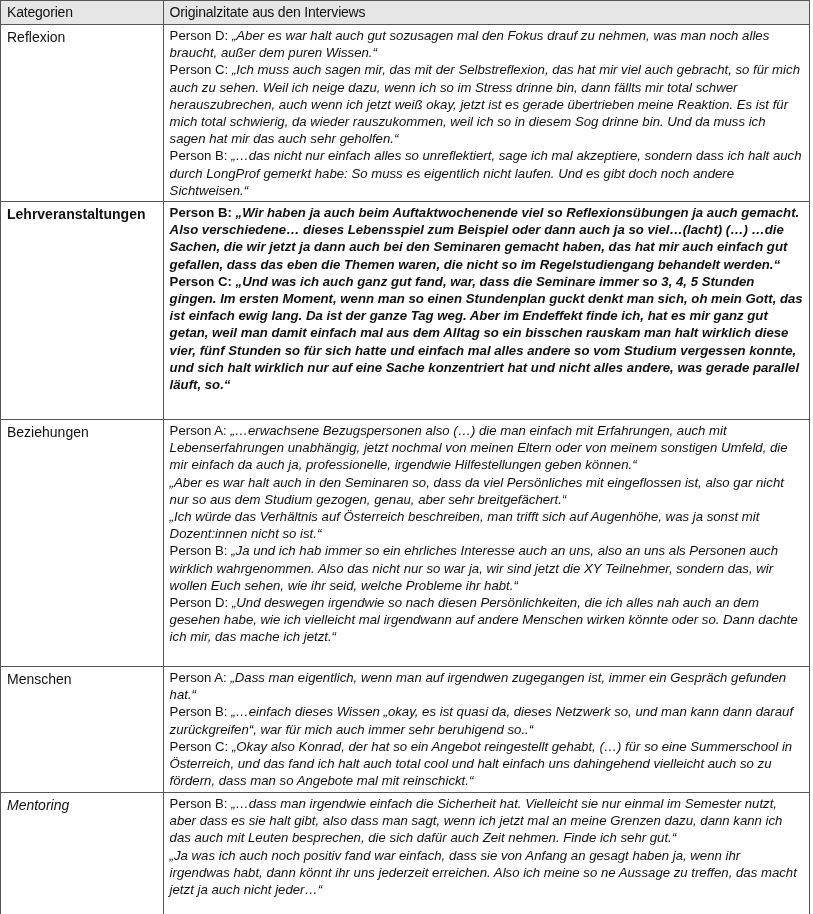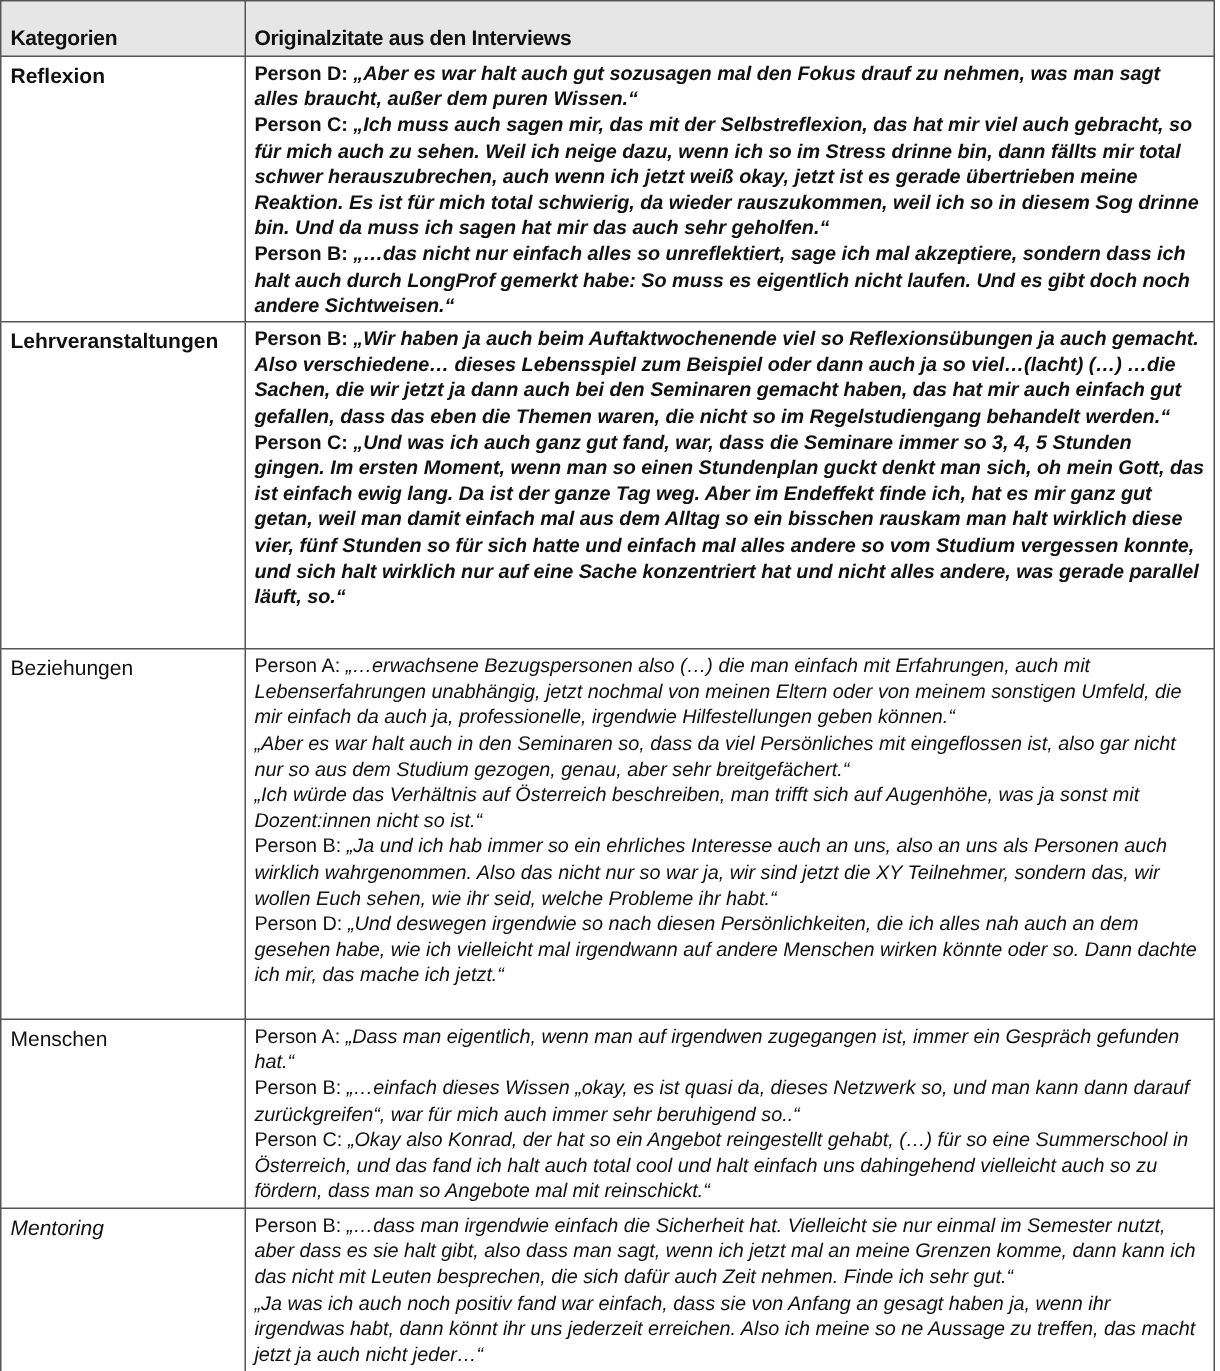--- a/index.html
+++ b/index.html
@@ -18,34 +18,34 @@
     border: 1px solid #555555;
     vertical-align: top;
     padding: 2px 6px 2px 6px;
     text-align: left;
     font-weight: normal;
   }
   .tbl thead th {
     background: #e6e6e6;
     font-size: 14px;
     line-height: 19px;
-    padding-top: 15px;
+    padding-top: 2px;
     padding-bottom: 2px;
-    font-weight: bold;
+    font-weight: normal;
     letter-spacing: -0.2px;
   }
   .col-cat { width: 160px; }
   .col-quote { width: 636px; }
   .cat { font-size: 14px; line-height: 18px; padding-top: 3px !important; }
   .cat.italic { font-style: italic; }
   .quote { text-align: justify; }
   .quote p { margin: 0; }
   .speaker { font-style: normal; }
   .qtext { font-style: italic; }
-  .row-reflexion td { height: 168px; font-weight: bold; }
+  .row-reflexion td { height: 168px; }
   .row-lehr td { height: 212px; font-weight: bold; }
   .row-bez td { height: 241px; margin-top: 23px; }
   .row-netz td { height: 120px; }
   .row-mentor td { height: 124px; }
 </style>
 </head>
 <body>
 
 <table class="tbl">
   <colgroup>
@@ -56,21 +56,21 @@
     <tr>
       <th>Kategorien</th>
       <th>Originalzitate aus den Interviews</th>
     </tr>
   </thead>
   <tbody>
 
     <tr class="row-reflexion">
       <td class="cat">Reflexion</td>
       <td class="quote">
-        <p><span class="speaker">Person D: </span><span class="qtext">„Aber es war halt auch gut sozusagen mal den Fokus drauf zu nehmen, was man sagt alles braucht, außer dem puren Wissen.“</span></p>
+        <p><span class="speaker">Person D: </span><span class="qtext">„Aber es war halt auch gut sozusagen mal den Fokus drauf zu nehmen, was man noch alles braucht, außer dem puren Wissen.“</span></p>
         <p><span class="speaker">Person C: </span><span class="qtext">„Ich muss auch sagen mir, das mit der Selbstreflexion, das hat mir viel auch gebracht, so für mich auch zu sehen. Weil ich neige dazu, wenn ich so im Stress drinne bin, dann fällts mir total schwer herauszubrechen, auch wenn ich jetzt weiß okay, jetzt ist es gerade übertrieben meine Reaktion. Es ist für mich total schwierig, da wieder rauszukommen, weil ich so in diesem Sog drinne bin. Und da muss ich sagen hat mir das auch sehr geholfen.“</span></p>
         <p><span class="speaker">Person B: </span><span class="qtext">„…das nicht nur einfach alles so unreflektiert, sage ich mal akzeptiere, sondern dass ich halt auch durch LongProf gemerkt habe: So muss es eigentlich nicht laufen. Und es gibt doch noch andere Sichtweisen.“</span></p>
       </td>
     </tr>
 
     <tr class="row-lehr">
       <td class="cat">Lehrveranstaltungen</td>
       <td class="quote">
         <p><span class="speaker">Person B: </span><span class="qtext">„Wir haben ja auch beim Auftaktwochenende viel so Reflexionsübungen ja auch gemacht. Also verschiedene… dieses Lebensspiel zum Beispiel oder dann auch ja so viel…(lacht) (…) …die Sachen, die wir jetzt ja dann auch bei den Seminaren gemacht haben, das hat mir auch einfach gut gefallen, dass das eben die Themen waren, die nicht so im Regelstudiengang behandelt werden.“</span></p>
         <p><span class="speaker">Person C: </span><span class="qtext">„Und was ich auch ganz gut fand, war, dass die Seminare immer so 3, 4, 5 Stunden gingen. Im ersten Moment, wenn man so einen Stundenplan guckt denkt man sich, oh mein Gott, das ist einfach ewig lang. Da ist der ganze Tag weg. Aber im Endeffekt finde ich, hat es mir ganz gut getan, weil man damit einfach mal aus dem Alltag so ein bisschen rauskam man halt wirklich diese vier, fünf Stunden so für sich hatte und einfach mal alles andere so vom Studium vergessen konnte, und sich halt wirklich nur auf eine Sache konzentriert hat und nicht alles andere, was gerade parallel läuft, so.“</span></p>
@@ -93,18 +93,18 @@
       <td class="quote">
         <p><span class="speaker">Person A: </span><span class="qtext">„Dass man eigentlich, wenn man auf irgendwen zugegangen ist, immer ein Gespräch gefunden hat.“</span></p>
         <p><span class="speaker">Person B: </span><span class="qtext">„…einfach dieses Wissen „okay, es ist quasi da, dieses Netzwerk so, und man kann dann darauf zurückgreifen“, war für mich auch immer sehr beruhigend so..“</span></p>
         <p><span class="speaker">Person C: </span><span class="qtext">„Okay also Konrad, der hat so ein Angebot reingestellt gehabt, (…) für so eine Summerschool in Österreich, und das fand ich halt auch total cool und halt einfach uns dahingehend vielleicht auch so zu fördern, dass man so Angebote mal mit reinschickt.“</span></p>
       </td>
     </tr>
 
     <tr class="row-mentor">
       <td class="cat italic">Mentoring</td>
       <td class="quote">
-        <p><span class="speaker">Person B: </span><span class="qtext">„…dass man irgendwie einfach die Sicherheit hat. Vielleicht sie nur einmal im Semester nutzt, aber dass es sie halt gibt, also dass man sagt, wenn ich jetzt mal an meine Grenzen komme, dann kann ich das nicht mit Leuten besprechen, die sich dafür auch Zeit nehmen. Finde ich sehr gut.“</span></p>
+        <p><span class="speaker">Person B: </span><span class="qtext">„…dass man irgendwie einfach die Sicherheit hat. Vielleicht sie nur einmal im Semester nutzt, aber dass es sie halt gibt, also dass man sagt, wenn ich jetzt mal an meine Grenzen dazu, dann kann ich das auch mit Leuten besprechen, die sich dafür auch Zeit nehmen. Finde ich sehr gut.“</span></p>
         <p><span class="speaker"></span><span class="qtext">„Ja was ich auch noch positiv fand war einfach, dass sie von Anfang an gesagt haben ja, wenn ihr irgendwas habt, dann könnt ihr uns jederzeit erreichen. Also ich meine so ne Aussage zu treffen, das macht jetzt ja auch nicht jeder…“</span></p>
       </td>
     </tr>
   </tbody>
 </table>
 
 </body></html>

